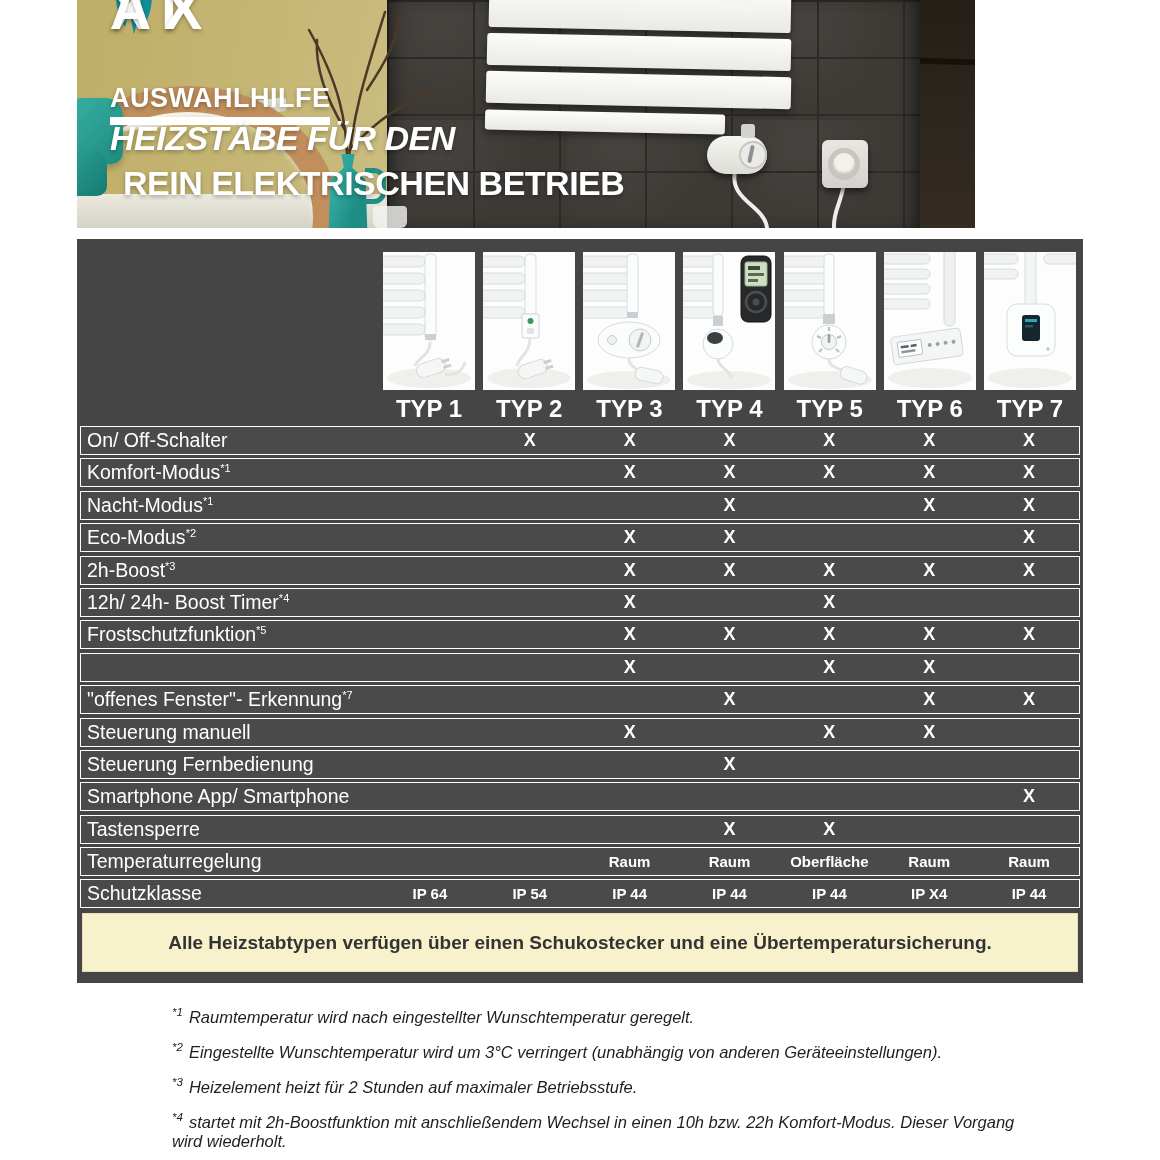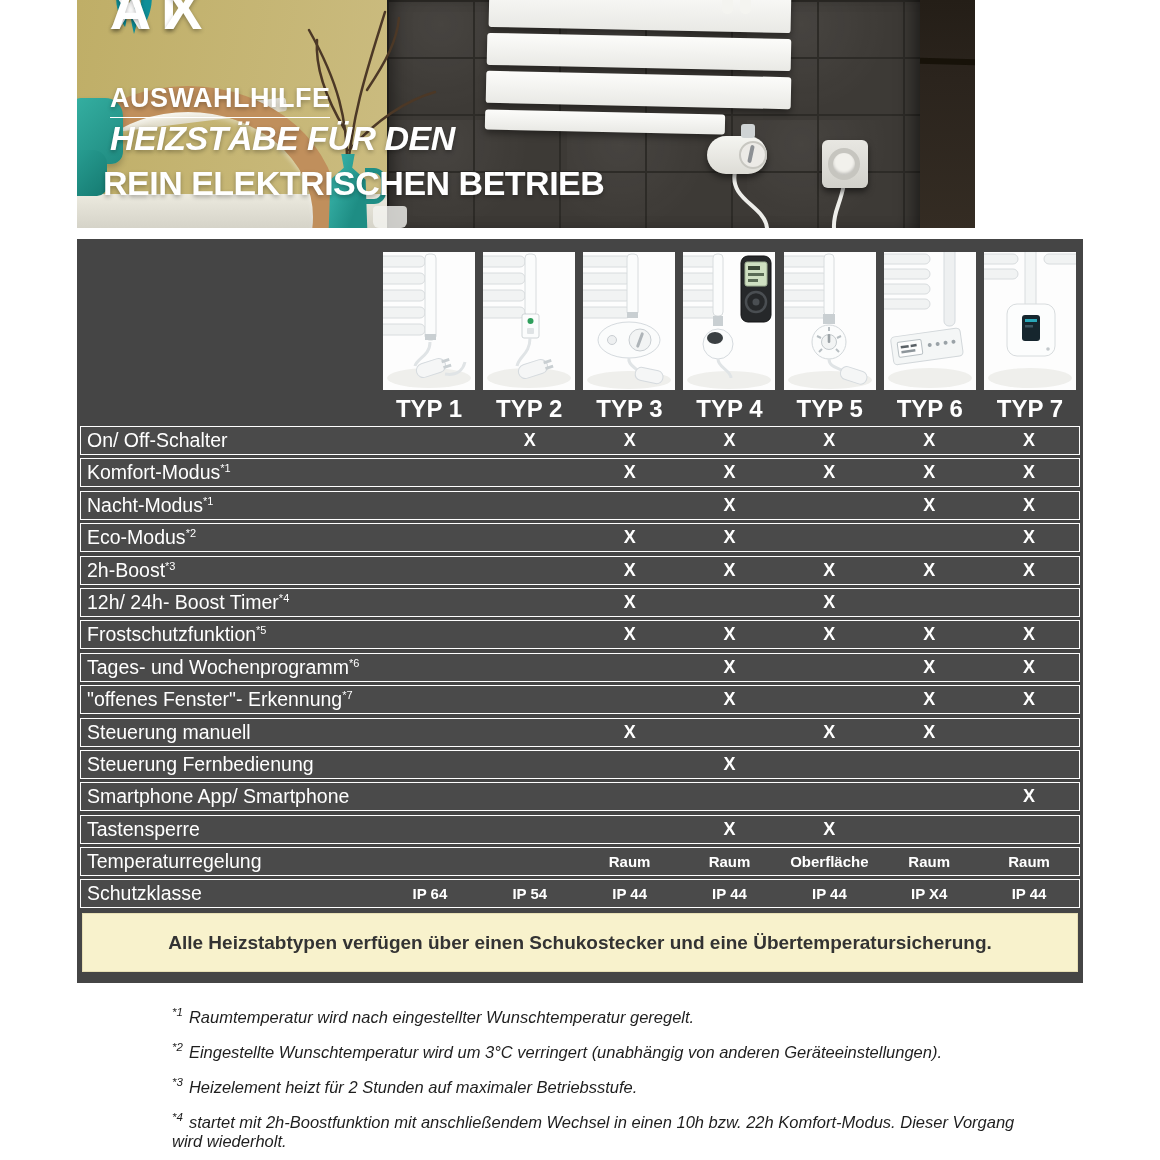--- a/index.html
+++ b/index.html
@@ -39,23 +39,23 @@
   .heater-slot{left:672px;top:145px;width:4px;height:18px;background:#8d9094;border-radius:2px;transform:rotate(12deg);}
   .heater-stem{left:664px;top:124px;width:14px;height:14px;background:#cfd3d4;border-radius:3px;}
   .socket{left:745px;top:140px;width:46px;height:48px;background:linear-gradient(#e8e7e2,#d2d1cb);border-radius:6px;box-shadow:0 4px 6px rgba(0,0,0,.5);}
   .socket-ring{left:751px;top:148px;width:32px;height:32px;background:#c6c5bf;border-radius:50%;}
   .socket-plug{left:756px;top:153px;width:22px;height:22px;background:#f2f1ec;border-radius:50%;box-shadow:inset 0 -2px 3px rgba(0,0,0,.2);}
   svg.cables{left:0;top:0;width:1006px;height:228px;}
 
   .hero-text{color:#fff;text-shadow:0 2px 4px rgba(0,0,0,.3);white-space:nowrap;}
   .logo{left:33px;top:-14px;font-size:57px;font-weight:bold;letter-spacing:13px;display:flex;align-items:flex-end;}
   .logo svg{position:static;margin:0 2px 6px 0;}
-  .subtitle{left:33px;top:83px;font-size:27px;font-weight:bold;letter-spacing:.5px;border-bottom:1px solid #ffffff;padding-bottom:3px;text-align:center;}
+  .subtitle{left:33px;top:83px;font-size:27px;font-weight:bold;letter-spacing:.5px;border-bottom:8px solid #ffffff;padding-bottom:3px;text-align:center;}
   .title1{left:33px;top:119px;font-size:34px;font-weight:bold;letter-spacing:-.5px;font-style:italic;}
-  .title2{left:26px;top:164px;font-size:34px;font-weight:bold;letter-spacing:-.5px;}
+  .title2{left:46px;top:164px;font-size:34px;font-weight:bold;letter-spacing:-.5px;}
 
   
   .matrix{margin-top:11px;background:var(--table-bg,#454545);padding:13px 3px 11px 3px;width:1000px;}
   .cols{display:grid;grid-template-columns:299px repeat(7,1fr);}
   .img-cell{display:flex;justify-content:center;}
   .img-box{width:92px;height:138px;background:#fdfdfd;overflow:hidden;}
   .type-row{margin-top:5px;height:31px;}
   .type-cell{color:#fff;font-weight:bold;font-size:24px;text-align:center;letter-spacing:0;}
   .trow{height:27px;border:1px solid #fff;background:var(--row-bg,#4a4a4a);margin-bottom:3.4px;align-items:center;}
   .tlabel{color:#fff;font-size:19.5px;padding-left:6px;white-space:nowrap;overflow:hidden;}
@@ -373,21 +373,20 @@
           <div class="tlabel">Frostschutzfunktion<sup>*5</sup></div>
           <div class="tcell"></div>
           <div class="tcell"></div>
           <div class="tcell x">X</div>
           <div class="tcell x">X</div>
           <div class="tcell x">X</div>
           <div class="tcell x">X</div>
           <div class="tcell x">X</div>
         </div>
         <div class="cols trow">
-          <div class="tlabel">Tages- und Wochenprogramm<sup>*6</sup></div>
           <div class="tcell"></div>
           <div class="tcell"></div>
           <div class="tcell"></div>
           <div class="tcell x">X</div>
           <div class="tcell"></div>
           <div class="tcell x">X</div>
           <div class="tcell x">X</div>
         </div>
         <div class="cols trow">
           <div class="tlabel">"offenes Fenster"- Erkennung<sup>*7</sup></div>

